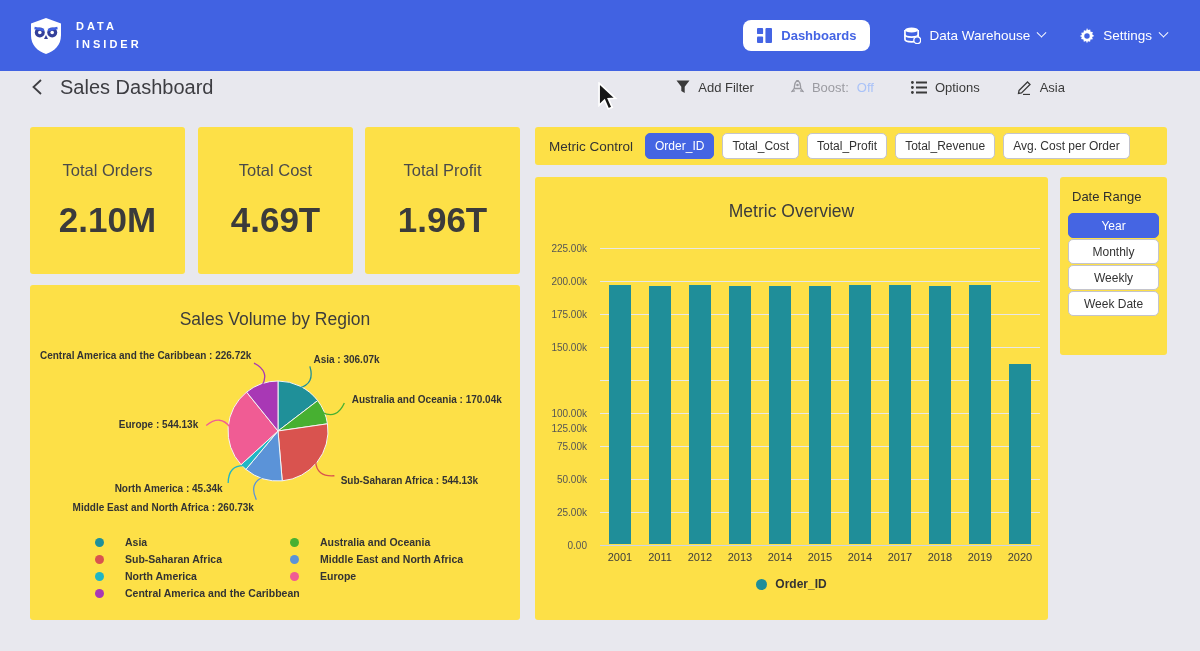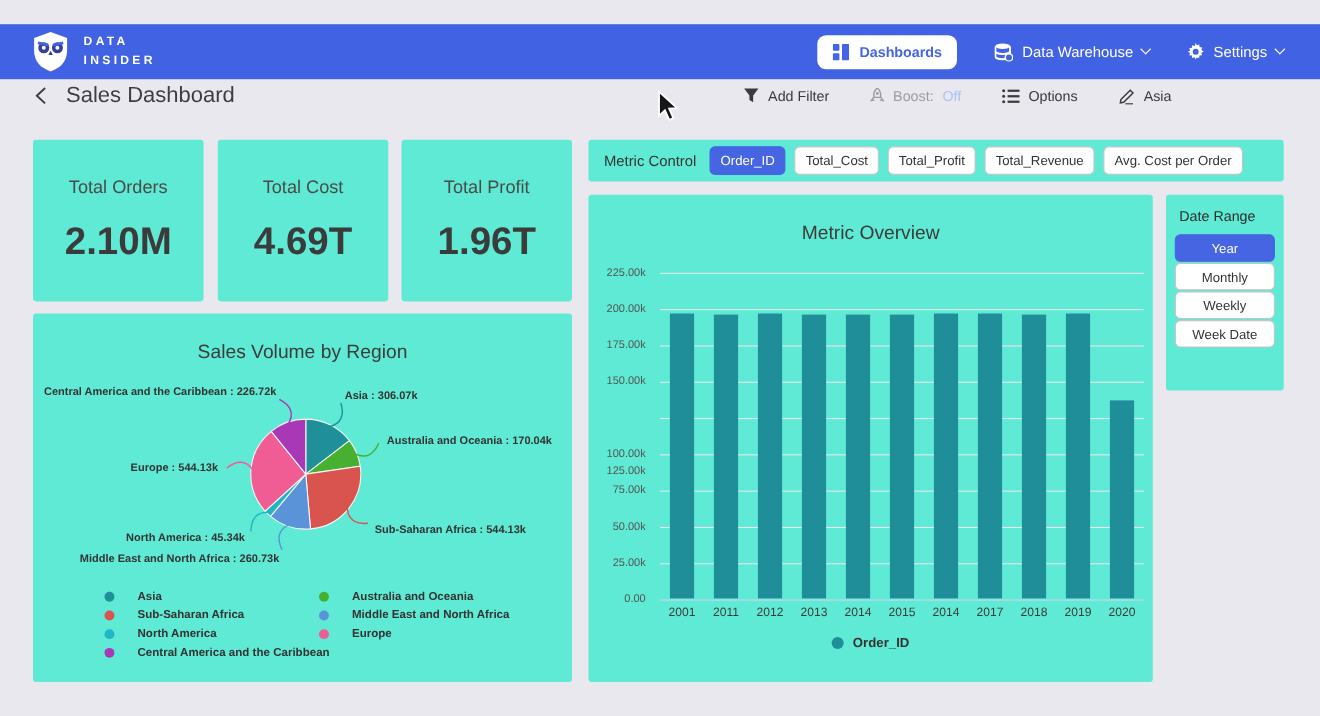--- a/index.html
+++ b/index.html
@@ -1,21 +1,21 @@
 <!DOCTYPE html>
 <html><head>
 <meta charset="utf-8">
 <style>
   * { box-sizing: border-box; }
   body { margin:0; font-family:"Liberation Sans",sans-serif; background:#e8e8ee; }
   .screen { position:relative; width:1200px; height:651px; background:#e8e8ee; overflow:hidden; }
 
   
-  .navbar { position:absolute; top:0; left:0; width:1200px; height:50px; background:#4162e2;
-            display:flex; align-items:center; justify-content:space-between; padding:0 33px 0 28px;margin-top:22px; }
+  .navbar { position:absolute; top:0; left:0; width:1200px; height:71px; background:#4162e2;
+            display:flex; align-items:center; justify-content:space-between; padding:0 33px 0 28px; }
   .nav-left { display:flex; align-items:center; gap:12px; }
   .logo-text { color:#fff; font-size:11px; font-weight:bold; letter-spacing:3px; line-height:1.55; }
   .nav-right { display:flex; align-items:center; gap:34px; }
   .nav-pill { display:flex; align-items:center; gap:9px; background:#fff; color:#4464e4; border:none;
               border-radius:8px; padding:8px 14px; font-size:13px; font-weight:bold; cursor:pointer;
               font-family:inherit; }
   .nav-item { display:flex; align-items:center; gap:8px; color:#fff; font-size:13.5px; cursor:pointer; }
   .chev { width:7px; height:7px; border-right:1.8px solid #fff; border-bottom:1.8px solid #fff;
           transform:rotate(45deg) translate(-2px,-2px); }
 
@@ -24,21 +24,21 @@
                  display:flex; align-items:center; padding:0 33px 0 26px; }
   .back-btn { background:none; border:none; cursor:pointer; padding:4px; display:flex; }
   .page-title { font-size:20px; color:#3d3d42; margin-left:12px; }
   .header-actions { margin-left:auto; display:flex; align-items:center; gap:25px; }
   .action { display:flex; align-items:center; gap:8px; font-size:13px; color:#3a3a3a; cursor:pointer;
             background:none; border:none; font-family:inherit; }
   .action.dim { color:#9b9ba1; cursor:default; }
   .boost-off { color:#a9c2f8; }
 
   
-  .card { position:absolute; background:#5eead4; border-radius:3px; }
+  .card { position:absolute; background:#fde047; border-radius:3px; }
   .kpi { width:155px; height:147px; top:127px; display:flex; flex-direction:column; align-items:center;
          padding-top:34px; }
   .kpi-label { font-size:16.5px; color:#4a4a4a; }
   .kpi-value { font-size:35px; font-weight:bold; color:#3b3b3b; margin-top:20px; }
 
   
   .metric-bar { left:535px; top:127px; width:632px; height:38px; display:flex; align-items:center;
                 padding-left:14px; }
   .metric-label { font-size:13.5px; color:#333; margin-right:12px; }
   .chip { font-family:inherit; font-size:12px; color:#333; background:#fff; border:1px solid #c4c4cc;

